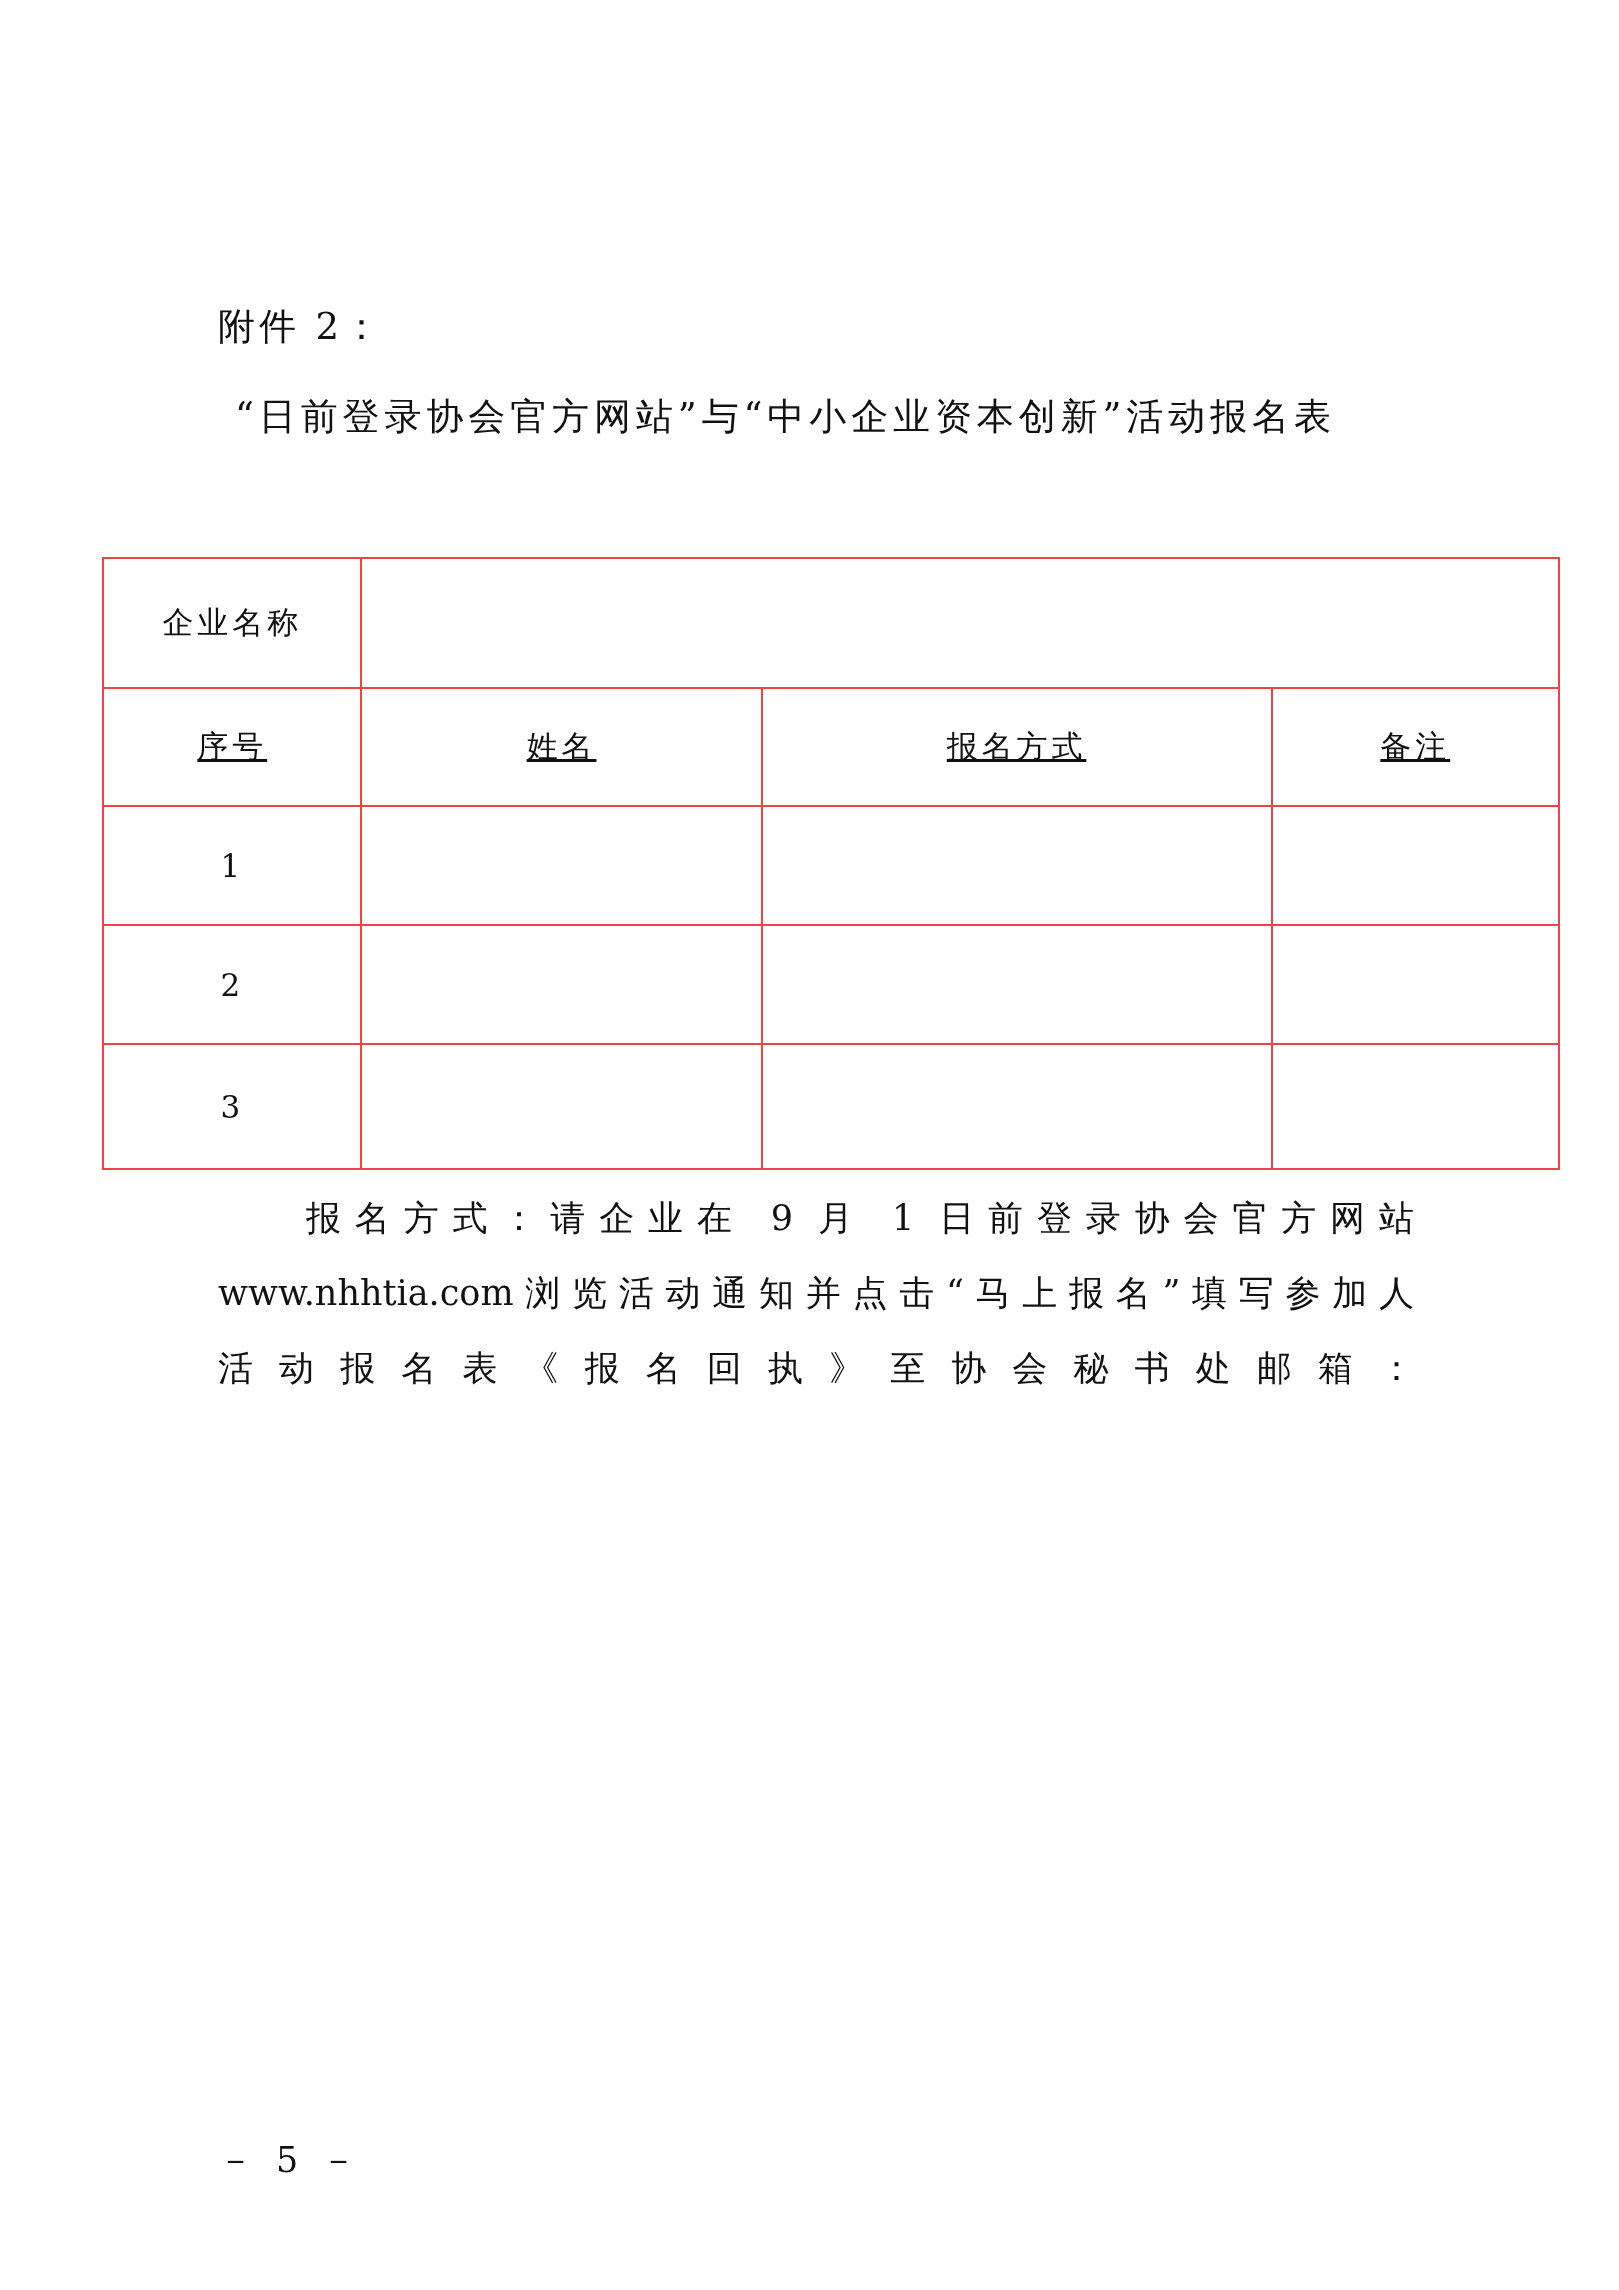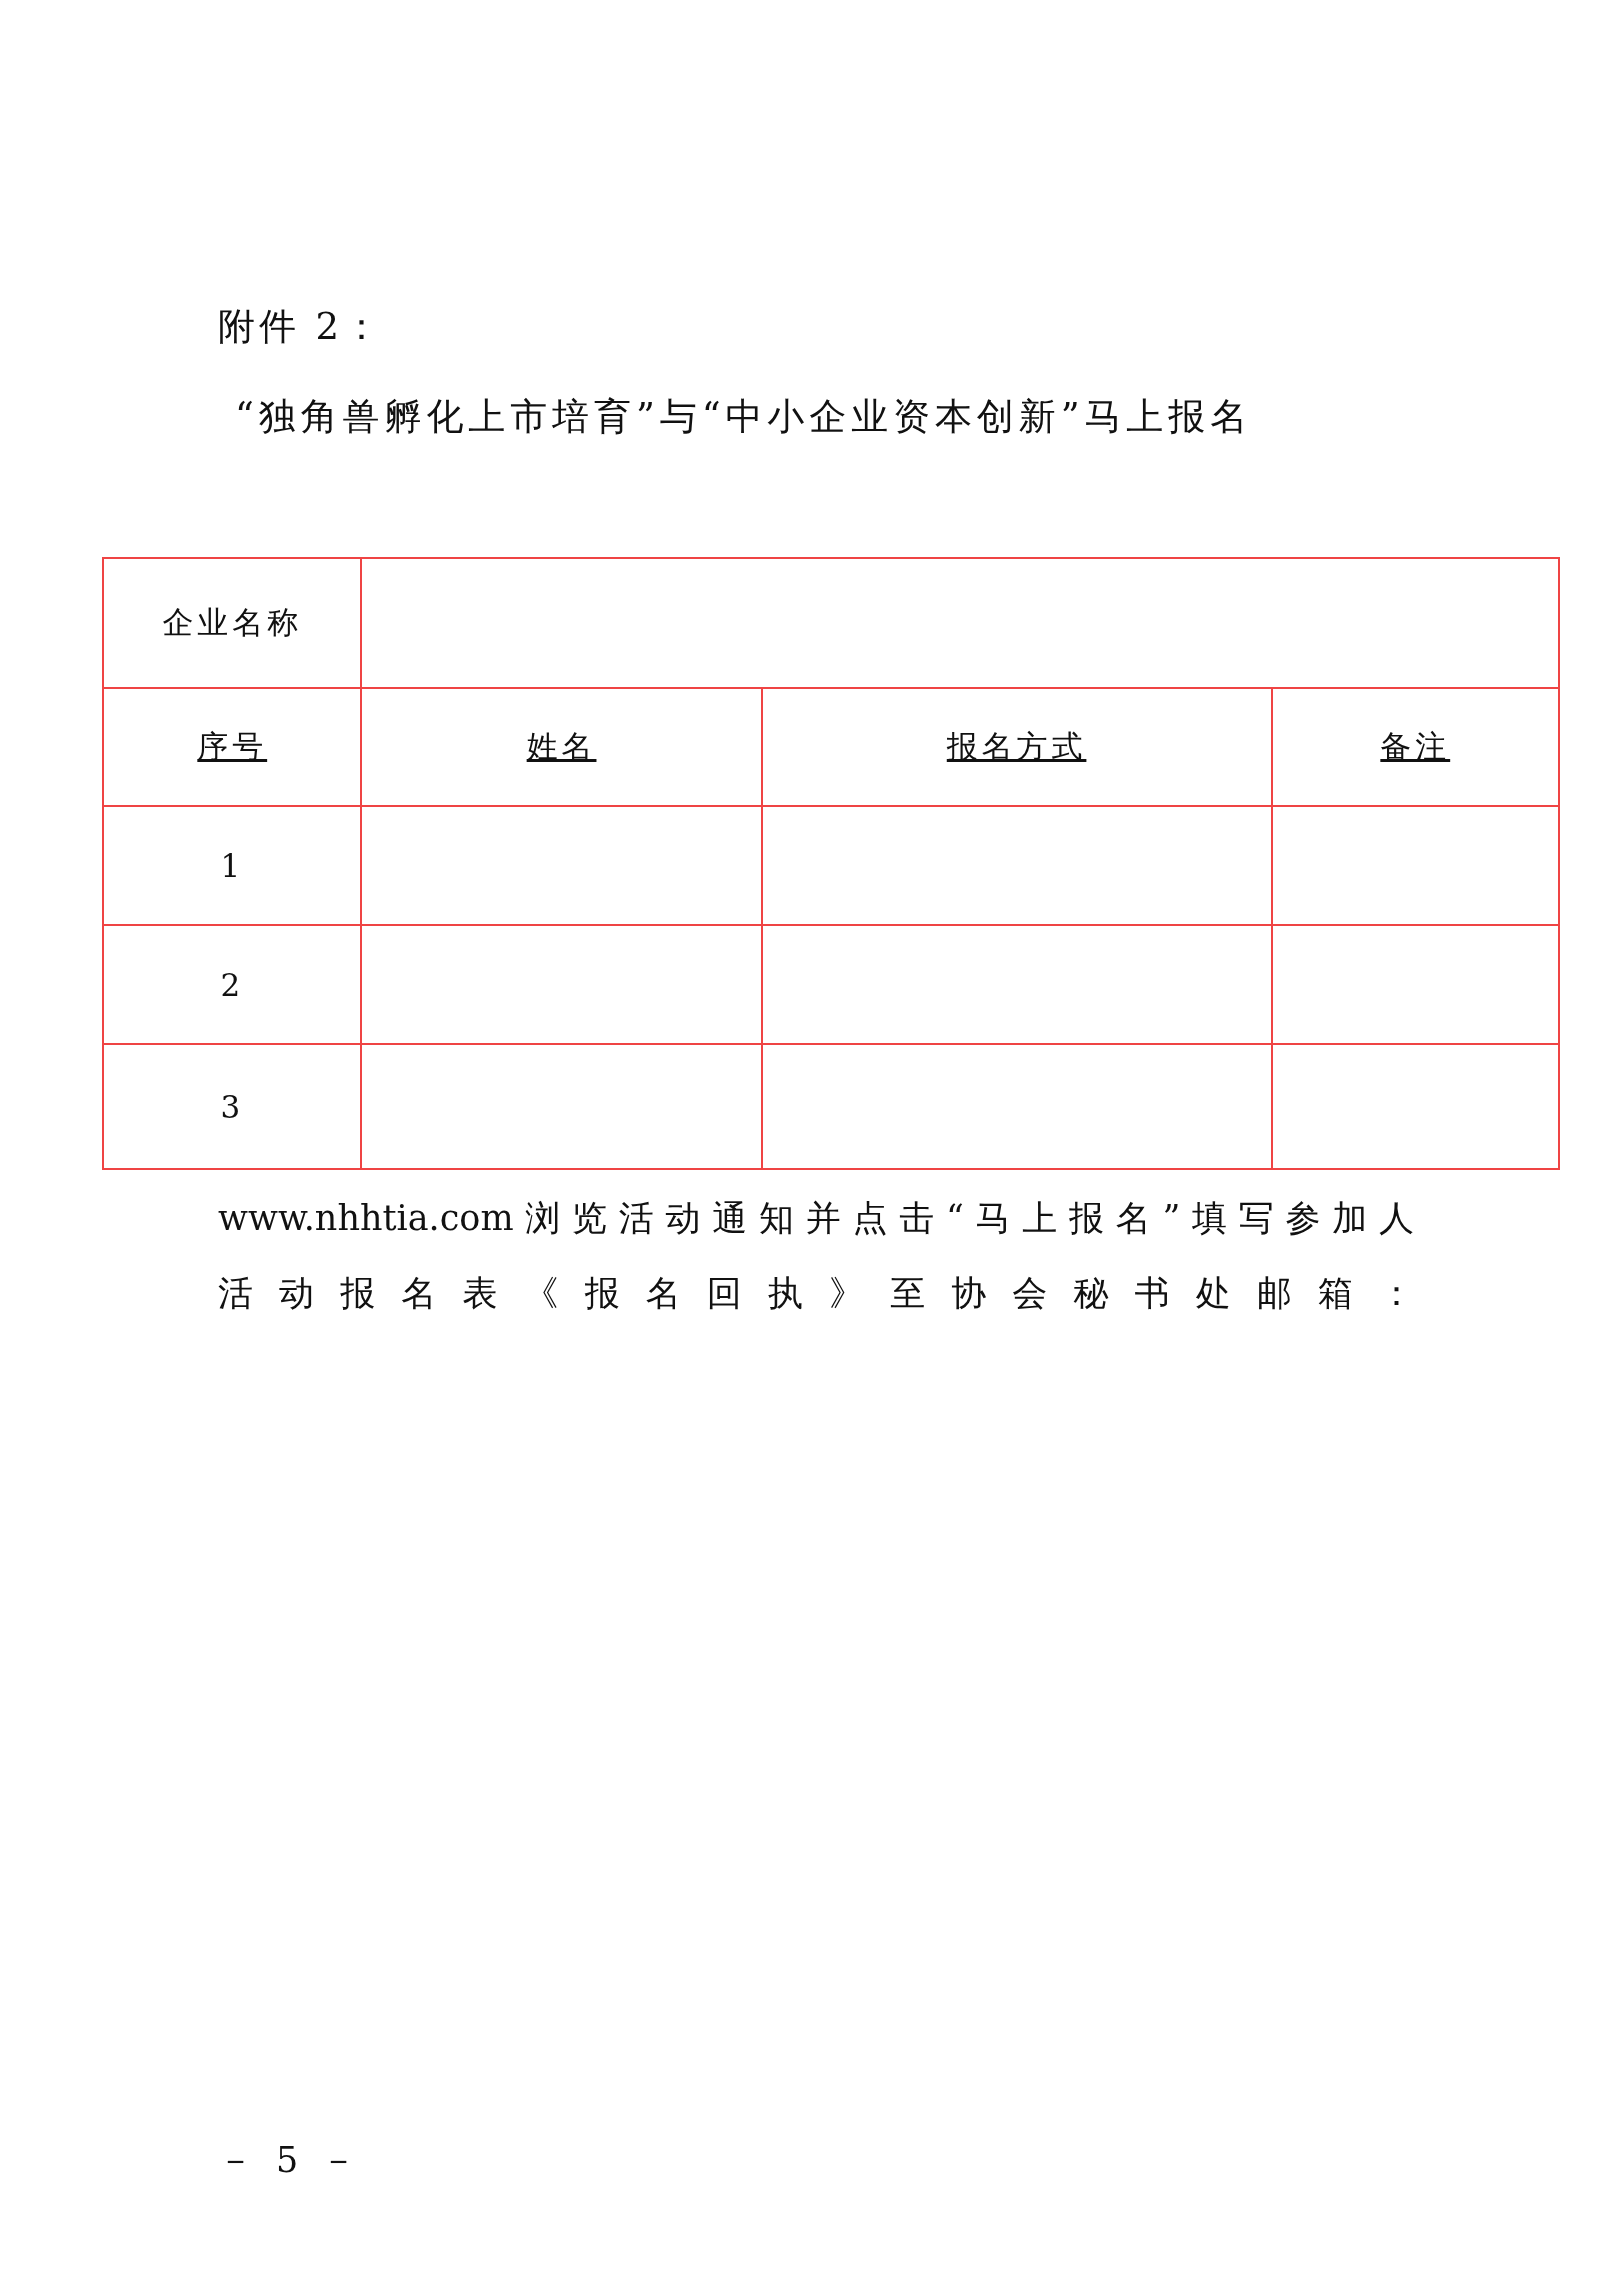--- a/index.html
+++ b/index.html
@@ -18,21 +18,21 @@
   .para { left:218px; top:1181px; width:1196px; font-size:35px; line-height:75px; }
   .para .line { display:block; white-space:nowrap; text-align:justify; text-align-last:justify; }
   .para .first { padding-left:88px; }
   .para .tail { text-align-last:left; }
   .pageno { left:218px; top:2137px; font-size:35px; letter-spacing:5.9px; }
 </style>
 </head>
 <body>
 
 <div class="abs annex">附件 2：</div>
-<div class="abs title">“独角兽孵化上市培育”与“中小企业资本创新”马上报名</div>
+<div class="abs title">“日前登录协会官方网站”与“中小企业资本创新”活动报名表</div>
 
 <table class="form">
   <colgroup>
     <col style="width:259px">
       <col style="width:401px">
       <col style="width:511px">
       <col style="width:288px">
   </colgroup>
   <tbody>
       <tr class="r-company">
@@ -60,18 +60,19 @@
   <tr class="r-last">
     <td>3</td>
     <td></td>
     <td></td>
     <td></td>
   </tr>
 </tbody>
   </table>
 
 <div class="abs para">
+  <span class="line first">报名方式：请企业在 9 月 1 日前登录协会官方网站</span>
   <span class="line">www.nhhtia.com浏览活动通知并点击“马上报名”填写参加人</span>
   <span class="line">活动报名表《报名回执》至协会秘书处邮箱：</span>
 </div>
 
 <div class="abs pageno">－ 5 －</div>
 
 
 </body></html>

